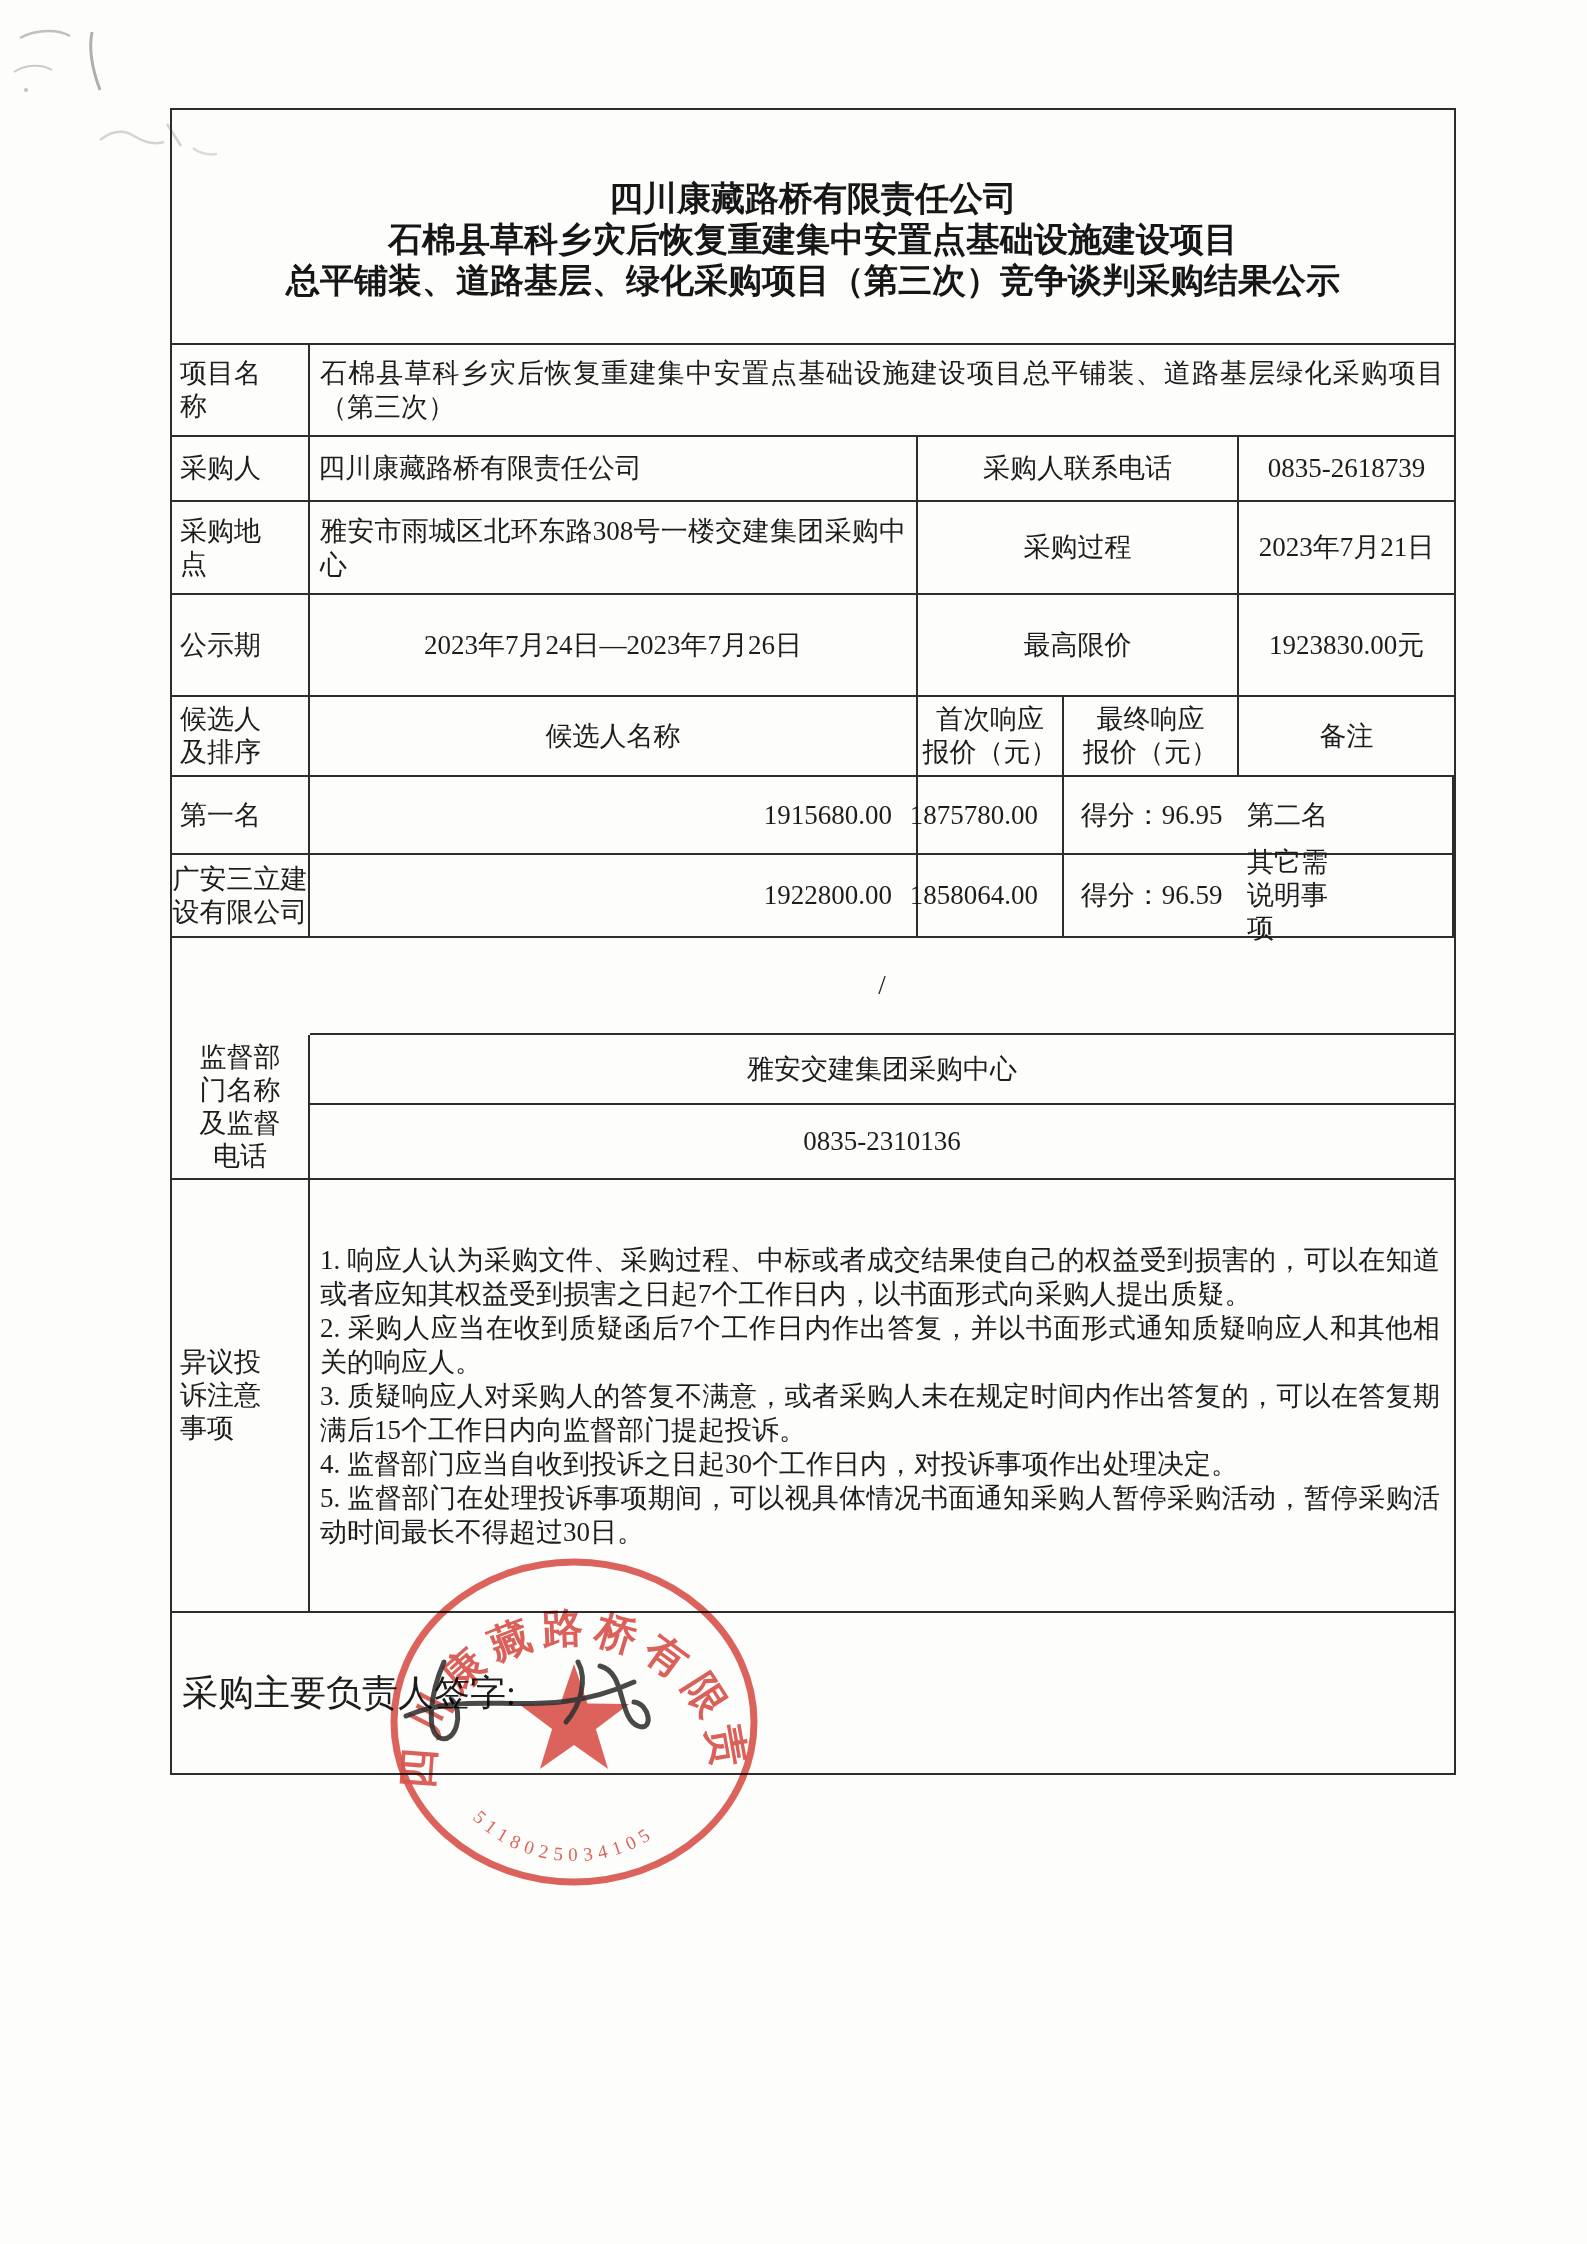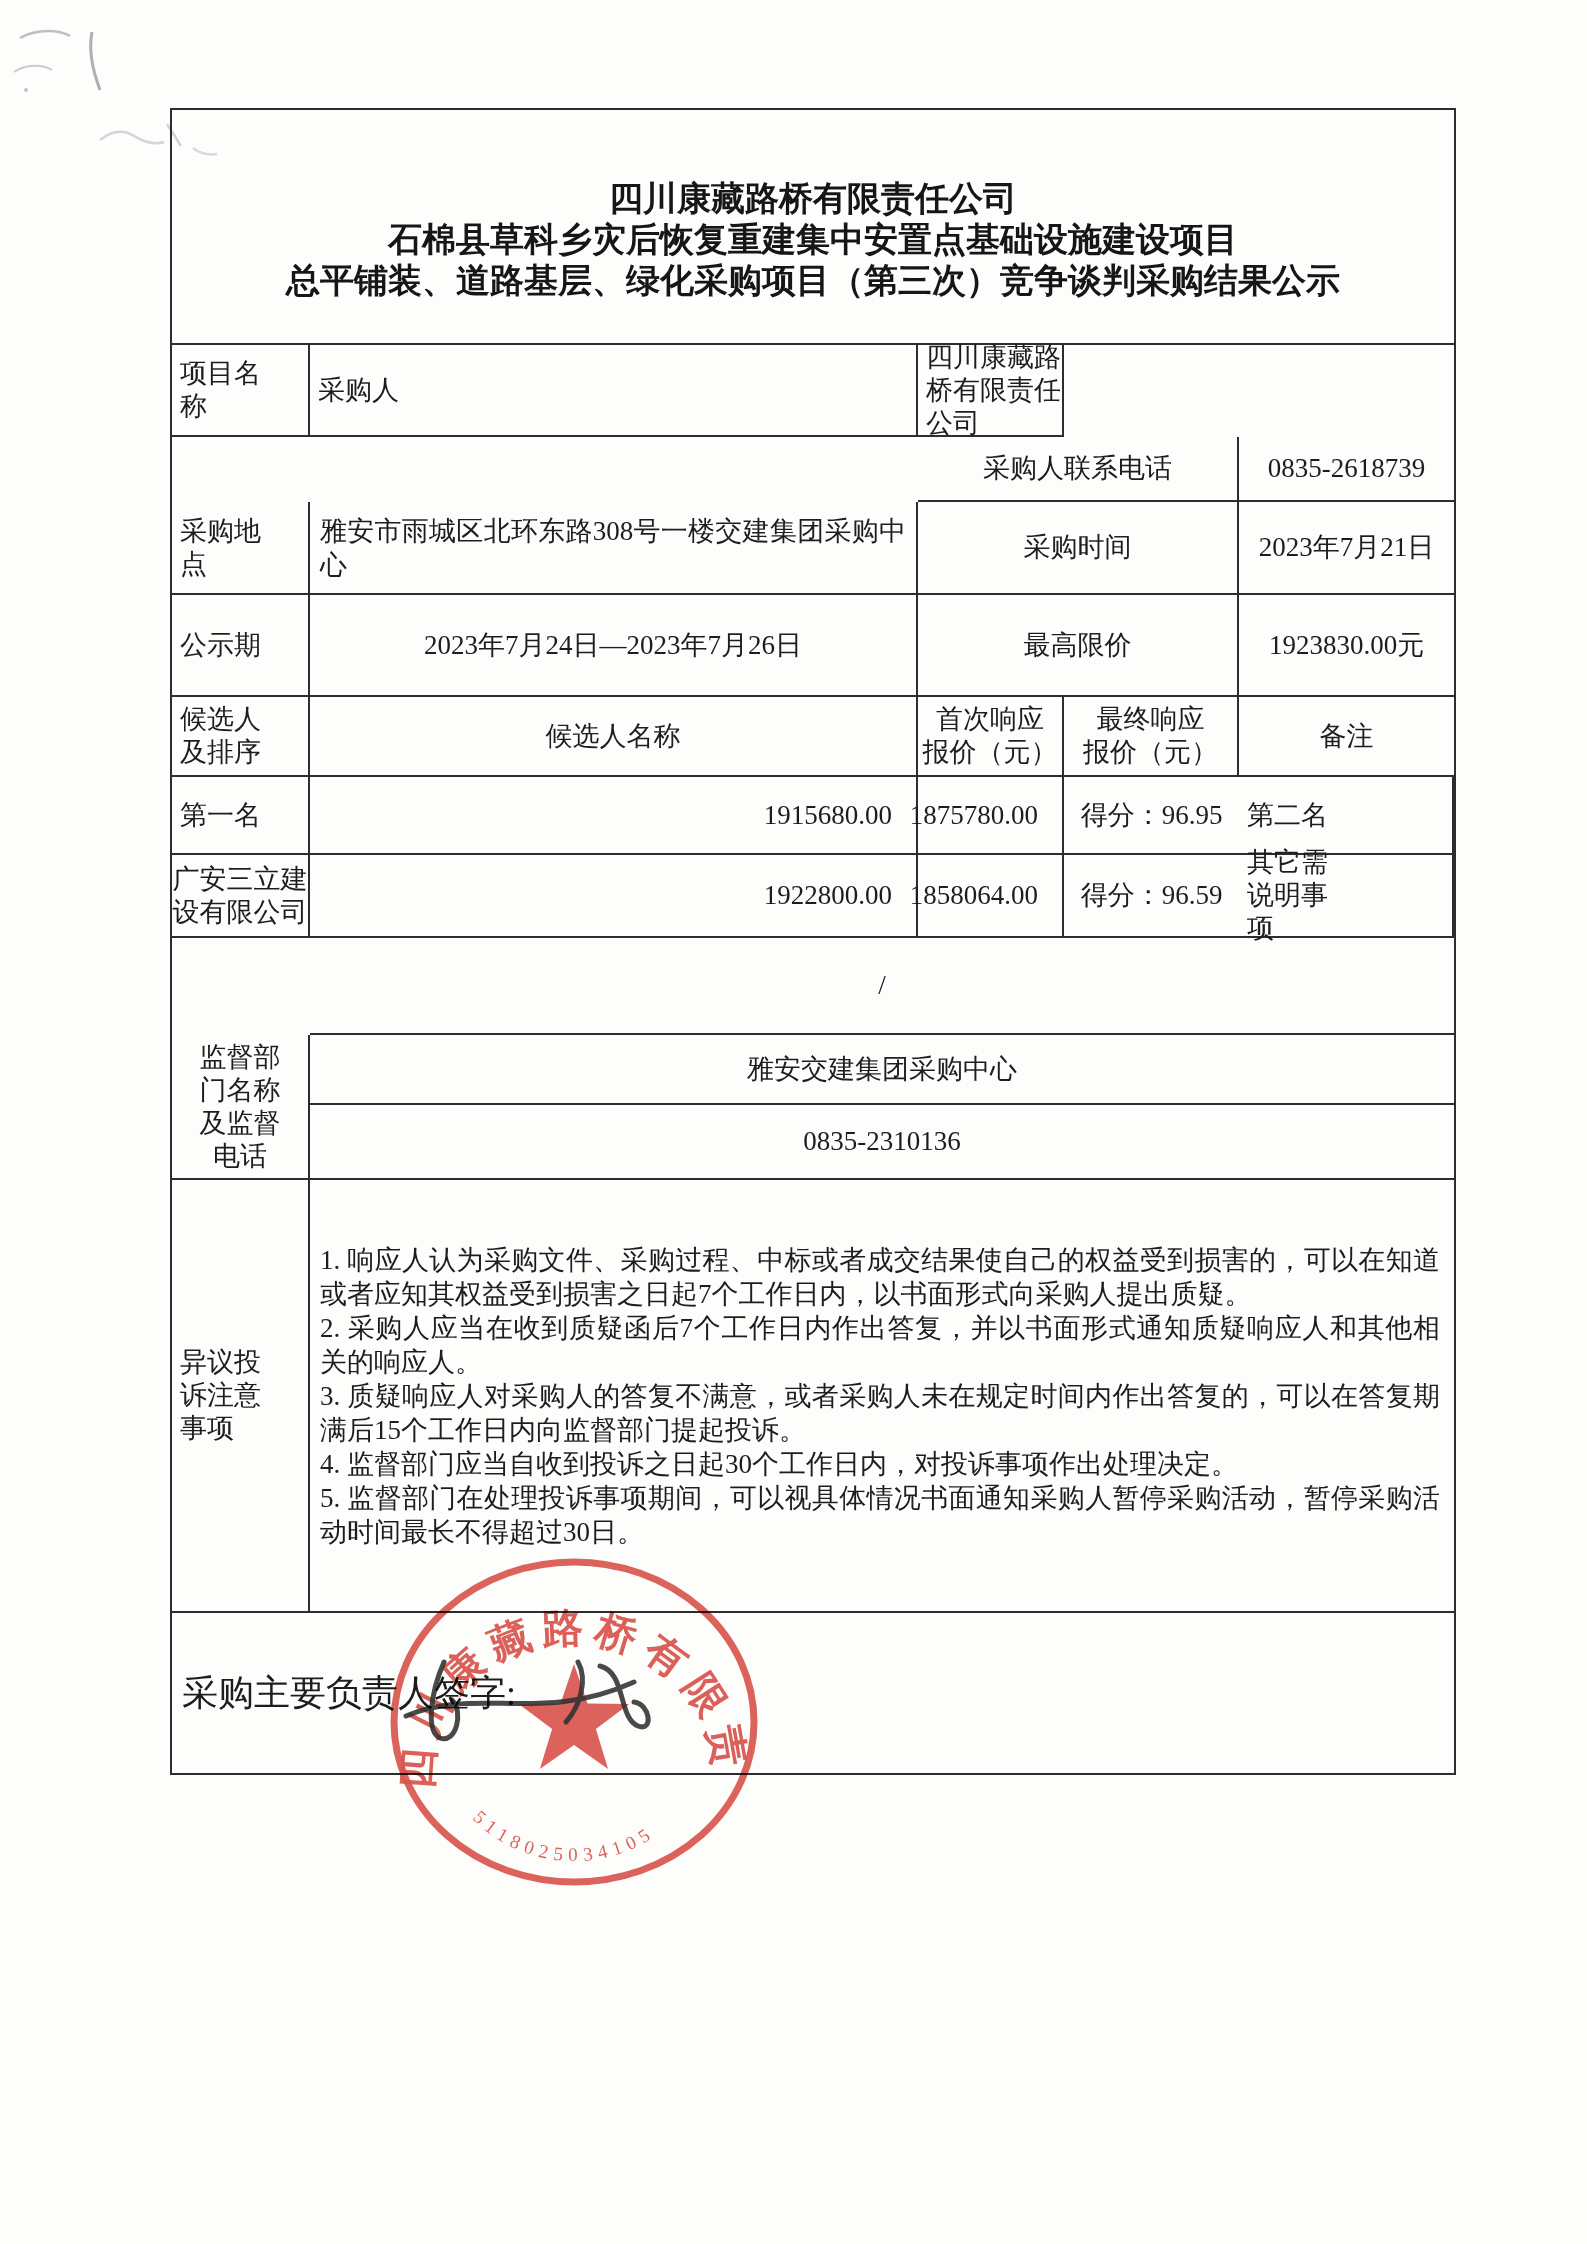--- a/index.html
+++ b/index.html
@@ -74,32 +74,35 @@
     <div class="title-block">
       <div>四川康藏路桥有限责任公司</div>
       <div>石棉县草科乡灾后恢复重建集中安置点基础设施建设项目</div>
       <div>总平铺装、道路基层、绿化采购项目（第三次）竞争谈判采购结果公示</div>
     </div>
 
     <div class="tbl">
 
       <div class="cell lab">项目名
 称</div>
+      <div class="cell s4 noR">
+        <div class="txt">石棉县草科乡灾后恢复重建集中安置点基础设施建设项目总平铺装、道路基层绿化采购项目（第三次）</div>
+      </div>
 
       <div class="cell lab">采购人</div>
       <div class="cell lf">四川康藏路桥有限责任公司</div>
       <div class="cell s2 ctr">采购人联系电话</div>
       <div class="cell ctr noR">0835-2618739</div>
 
       <div class="cell lab">采购地
 点</div>
       <div class="cell">
         <div class="txt">雅安市雨城区北环东路308号一楼交建集团采购中心</div>
       </div>
-      <div class="cell s2 ctr">采购时间</div>
+      <div class="cell s2 ctr">采购过程</div>
       <div class="cell ctr noR">2023年7月21日</div>
 
       <div class="cell lab">公示期</div>
       <div class="cell ctr">2023年7月24日—2023年7月26日</div>
       <div class="cell s2 ctr">最高限价</div>
       <div class="cell ctr noR">1923830.00元</div>
 
       <div class="cell lab">候选人
 及排序</div>
       <div class="cell ctr">候选人名称</div>

